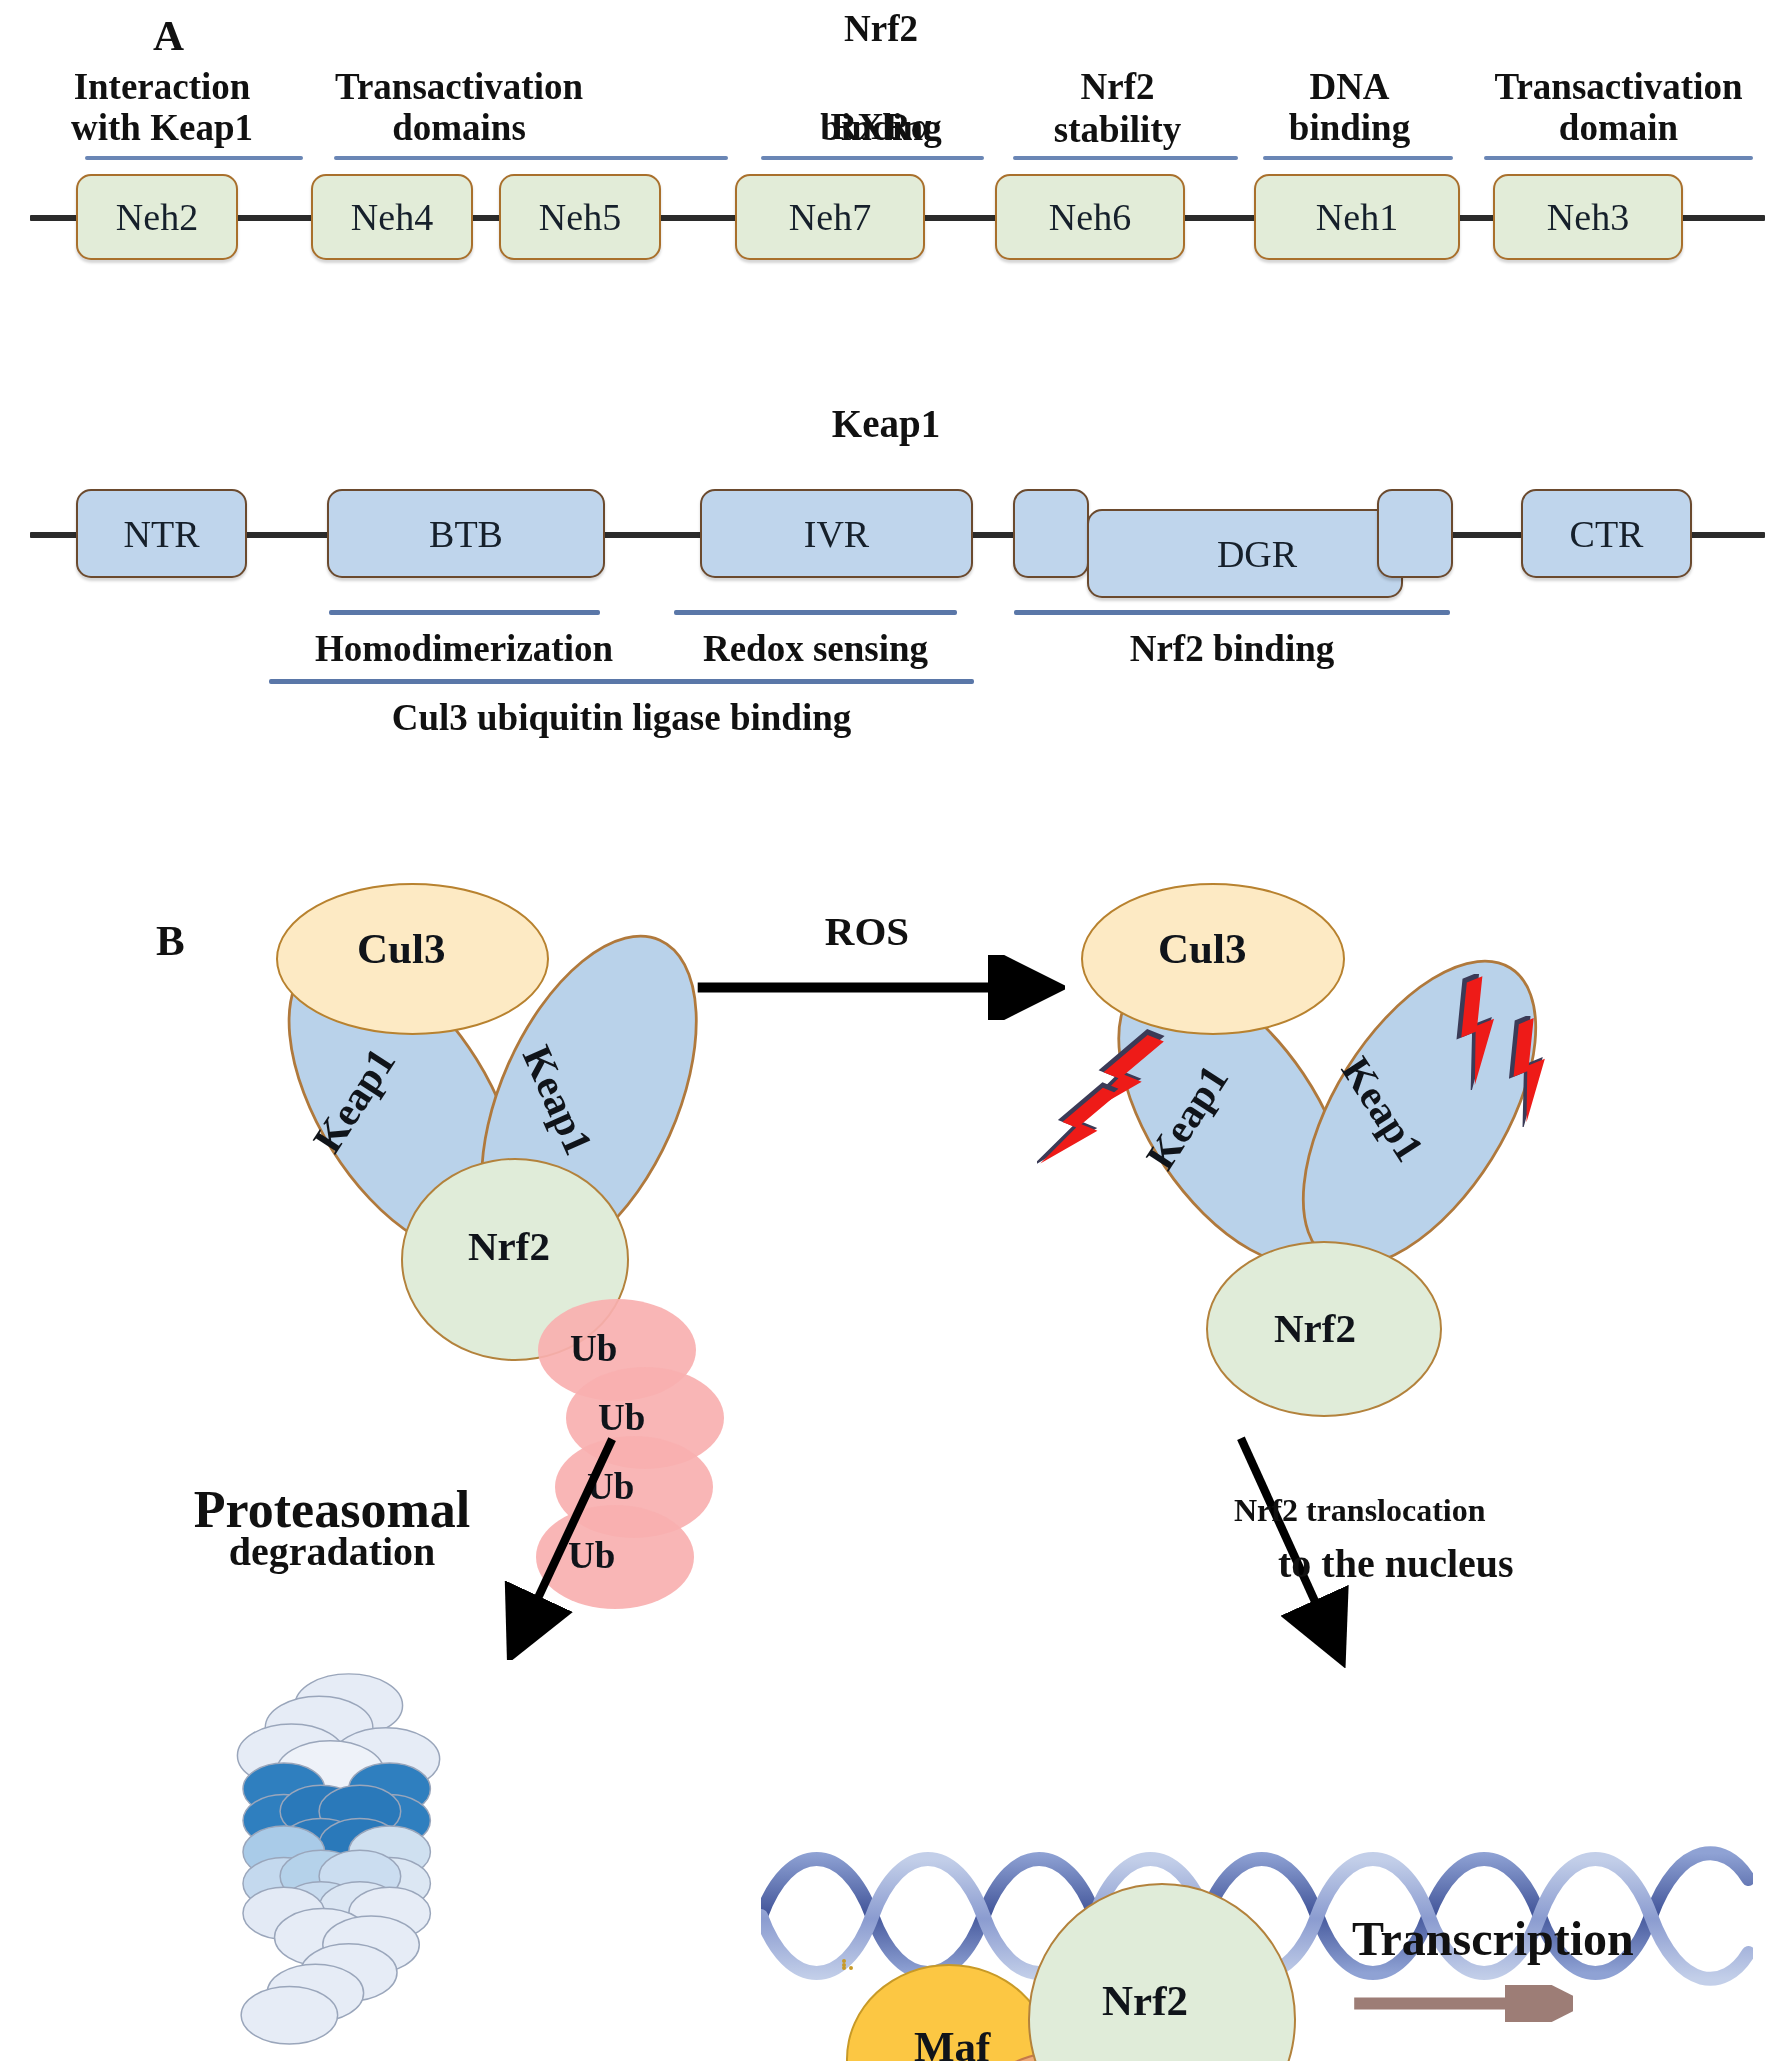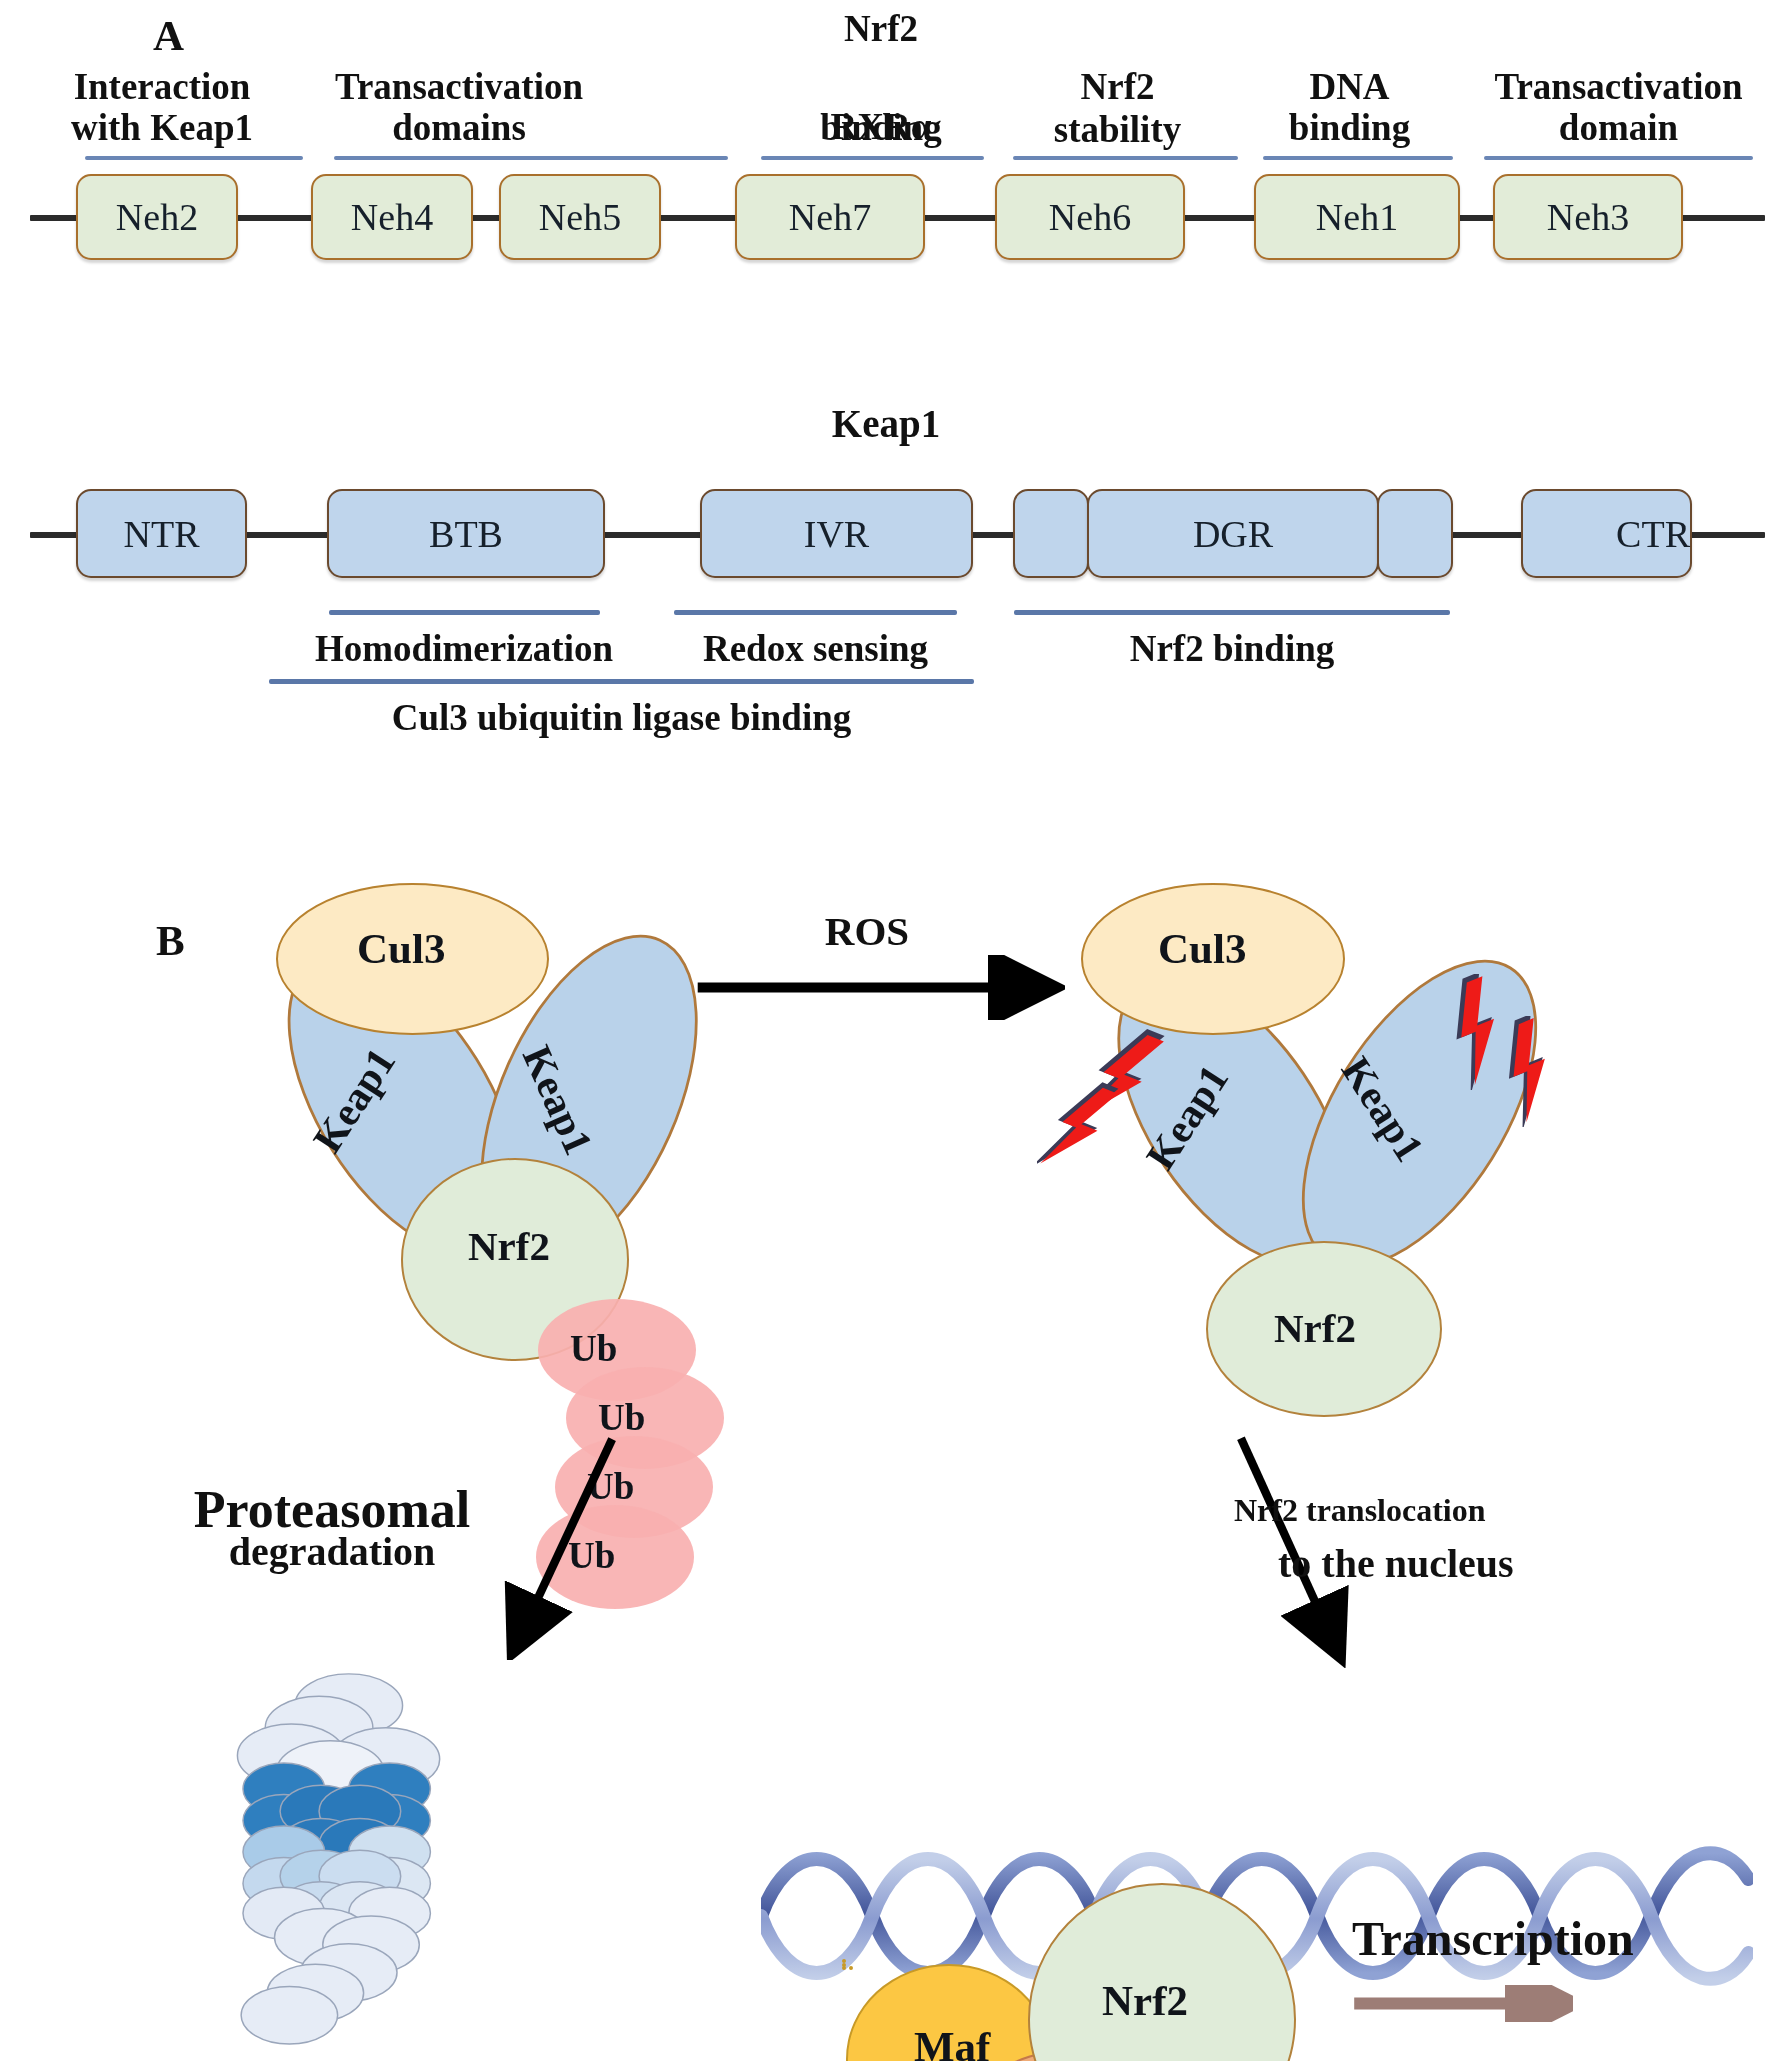--- a/index.html
+++ b/index.html
@@ -104,27 +104,27 @@
   </div>
 <div class="abs keap-box" style="left:327px;top:489px;width:274px;height:85px;">
     <span>BTB</span>
   </div>
 <div class="abs keap-box" style="left:700px;top:489px;width:269px;height:85px;text-align:center;">
     <span>IVR</span>
   </div>
 <div class="abs keap-box" style="left:1013px;top:489px;width:72px;height:85px;">
     <span></span>
   </div>
-<div class="abs keap-box" style="left:1087px;top:489px;width:288px;height:85px;">
+<div class="abs keap-box" style="left:1087px;top:509px;width:288px;height:85px;padding-left:24px;">
     <span>DGR</span>
   </div>
 <div class="abs keap-box" style="left:1377px;top:489px;width:72px;height:85px;">
     <span></span>
   </div>
-<div class="abs keap-box" style="left:1521px;top:489px;width:167px;height:85px;justify-content:flex-end;">
+<div class="abs keap-box" style="left:1521px;top:489px;width:167px;height:85px;">
     <span>CTR</span>
   </div>
 
 <div class="abs uline-dark" style="left:329px;top:610px;width:271px;"></div>
 <div class="abs uline-dark" style="left:674px;top:610px;width:283px;"></div>
 <div class="abs uline-dark" style="left:1014px;top:610px;width:436px;"></div>
 
 <div class="abs hdr ctr" style="left:260px;top:629px;width:408px;font-size:37px;">Homodimerization</div>
 <div class="abs hdr ctr" style="left:674px;top:629px;width:283px;font-size:37px;">Redox sensing</div>
 <div class="abs hdr ctr" style="left:1014px;top:629px;width:436px;font-size:37px;">Nrf2 binding</div>

